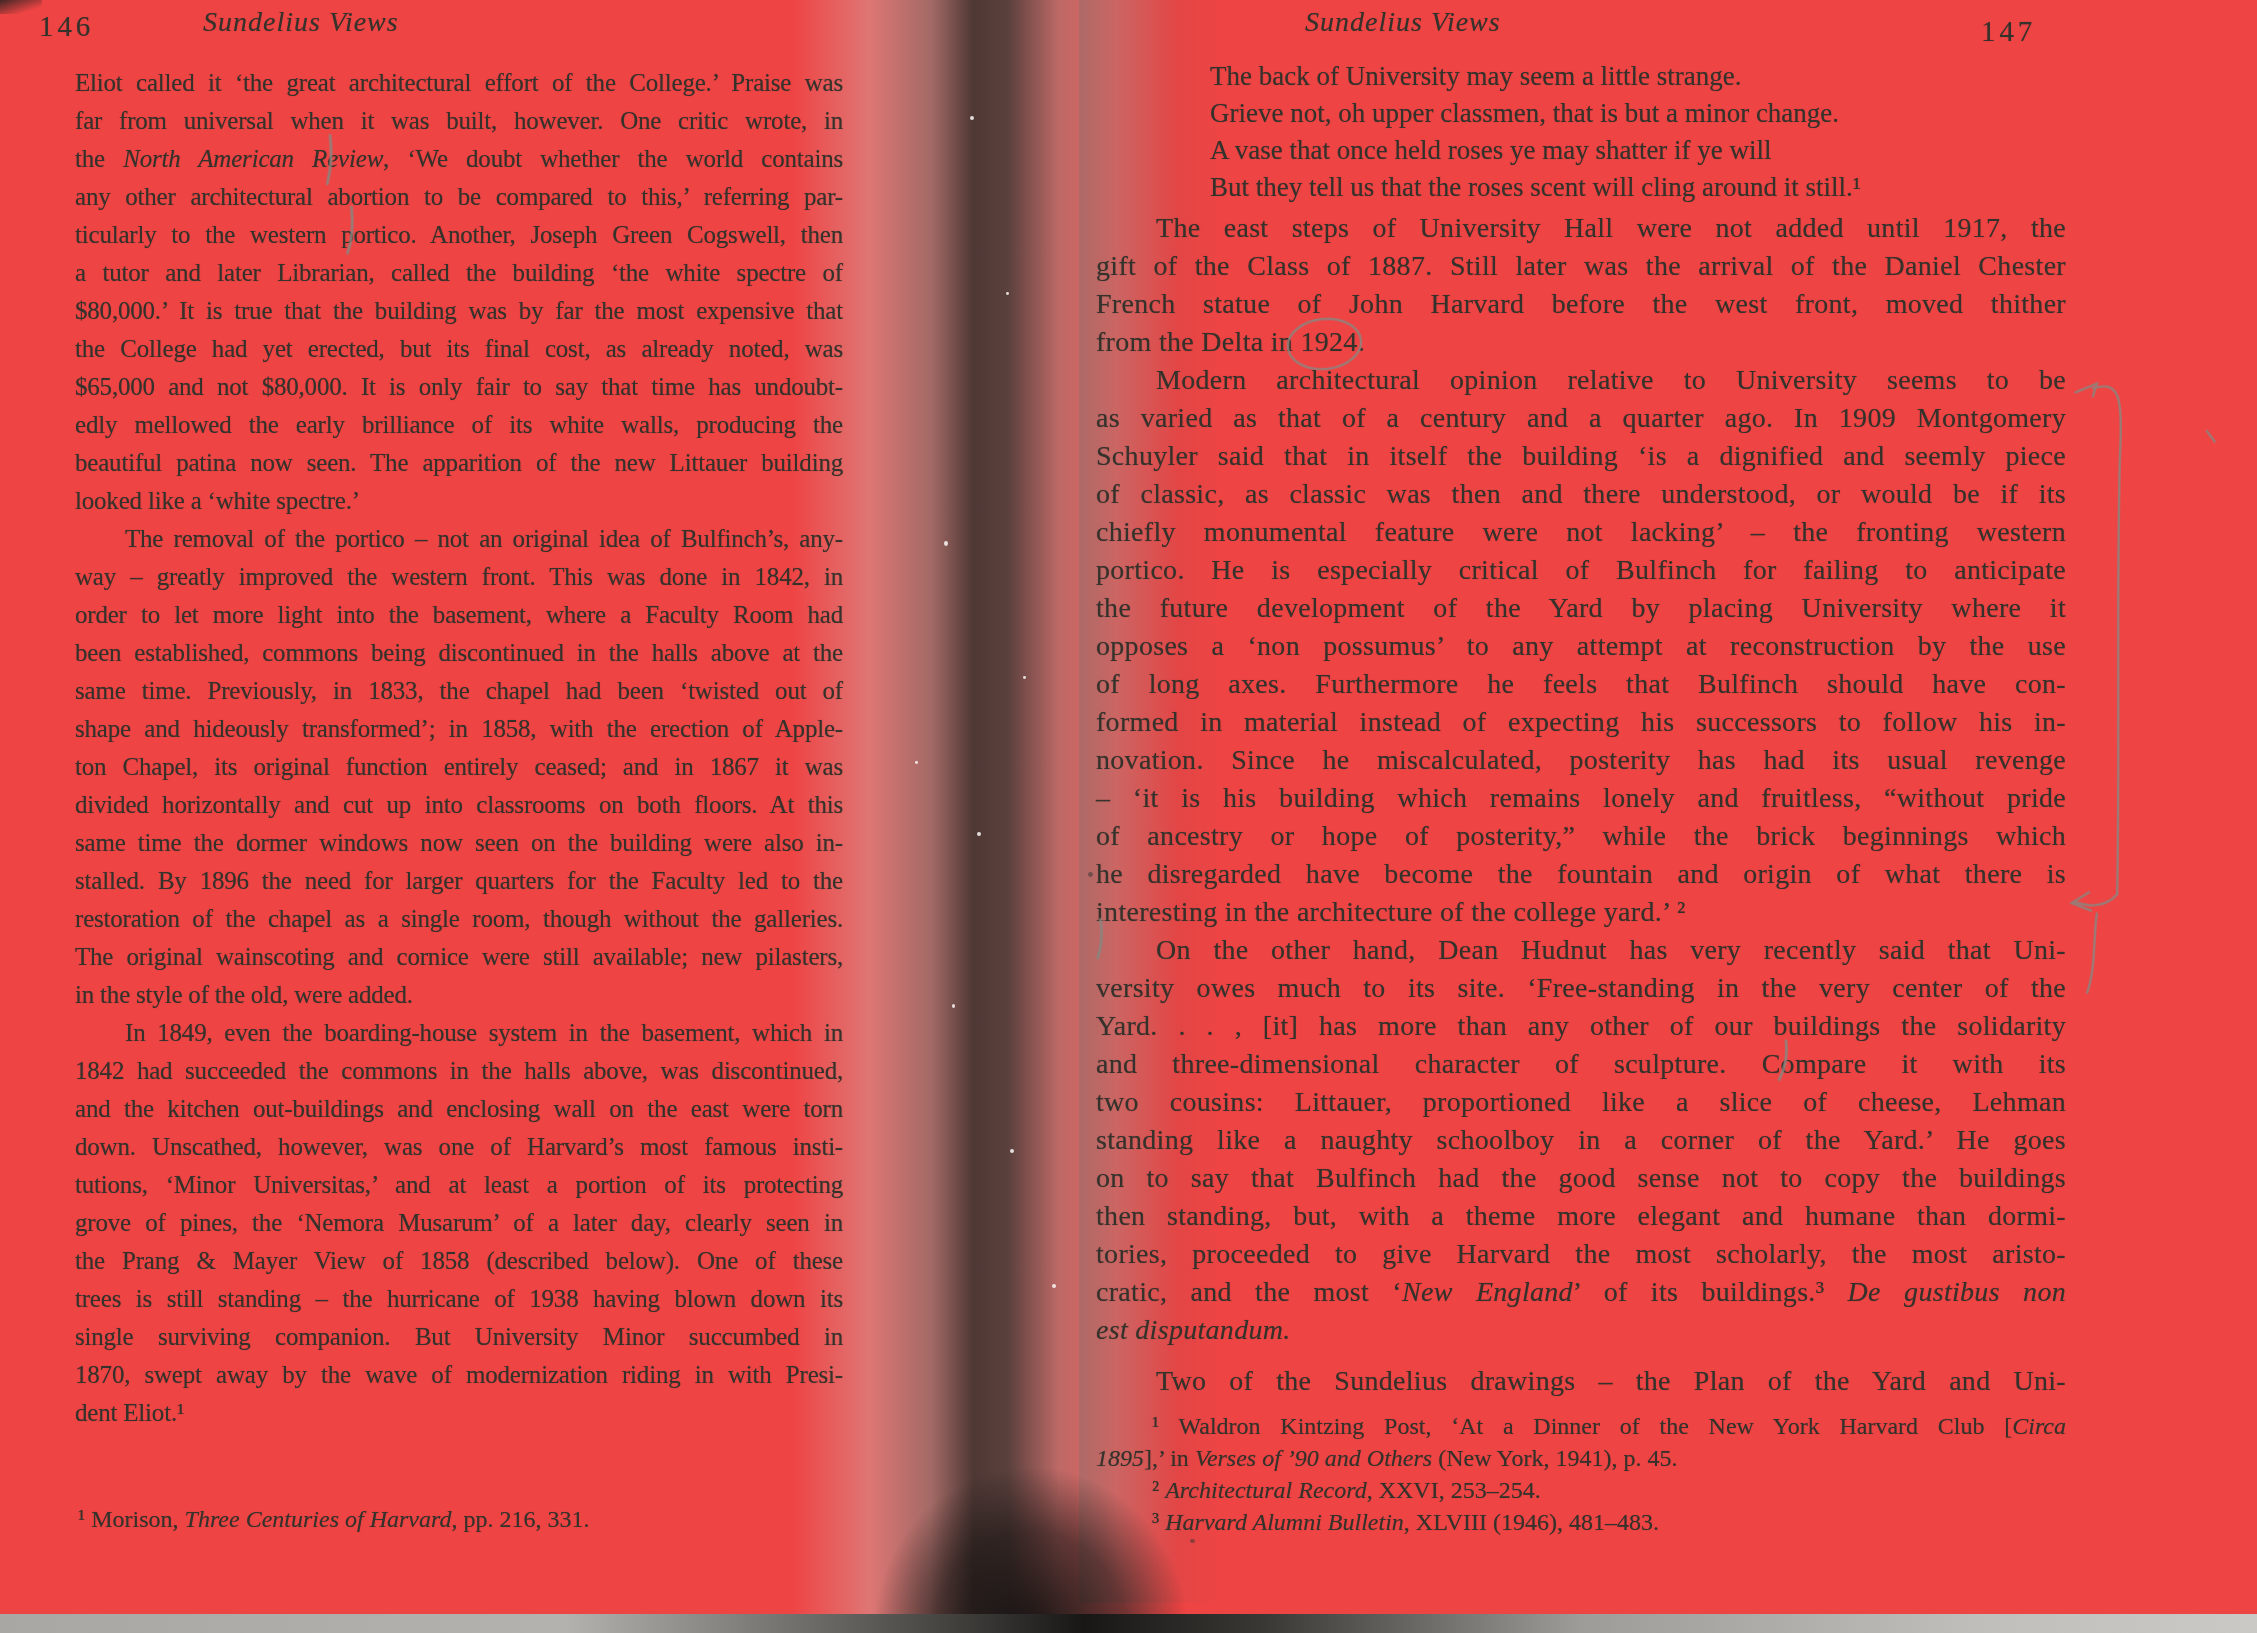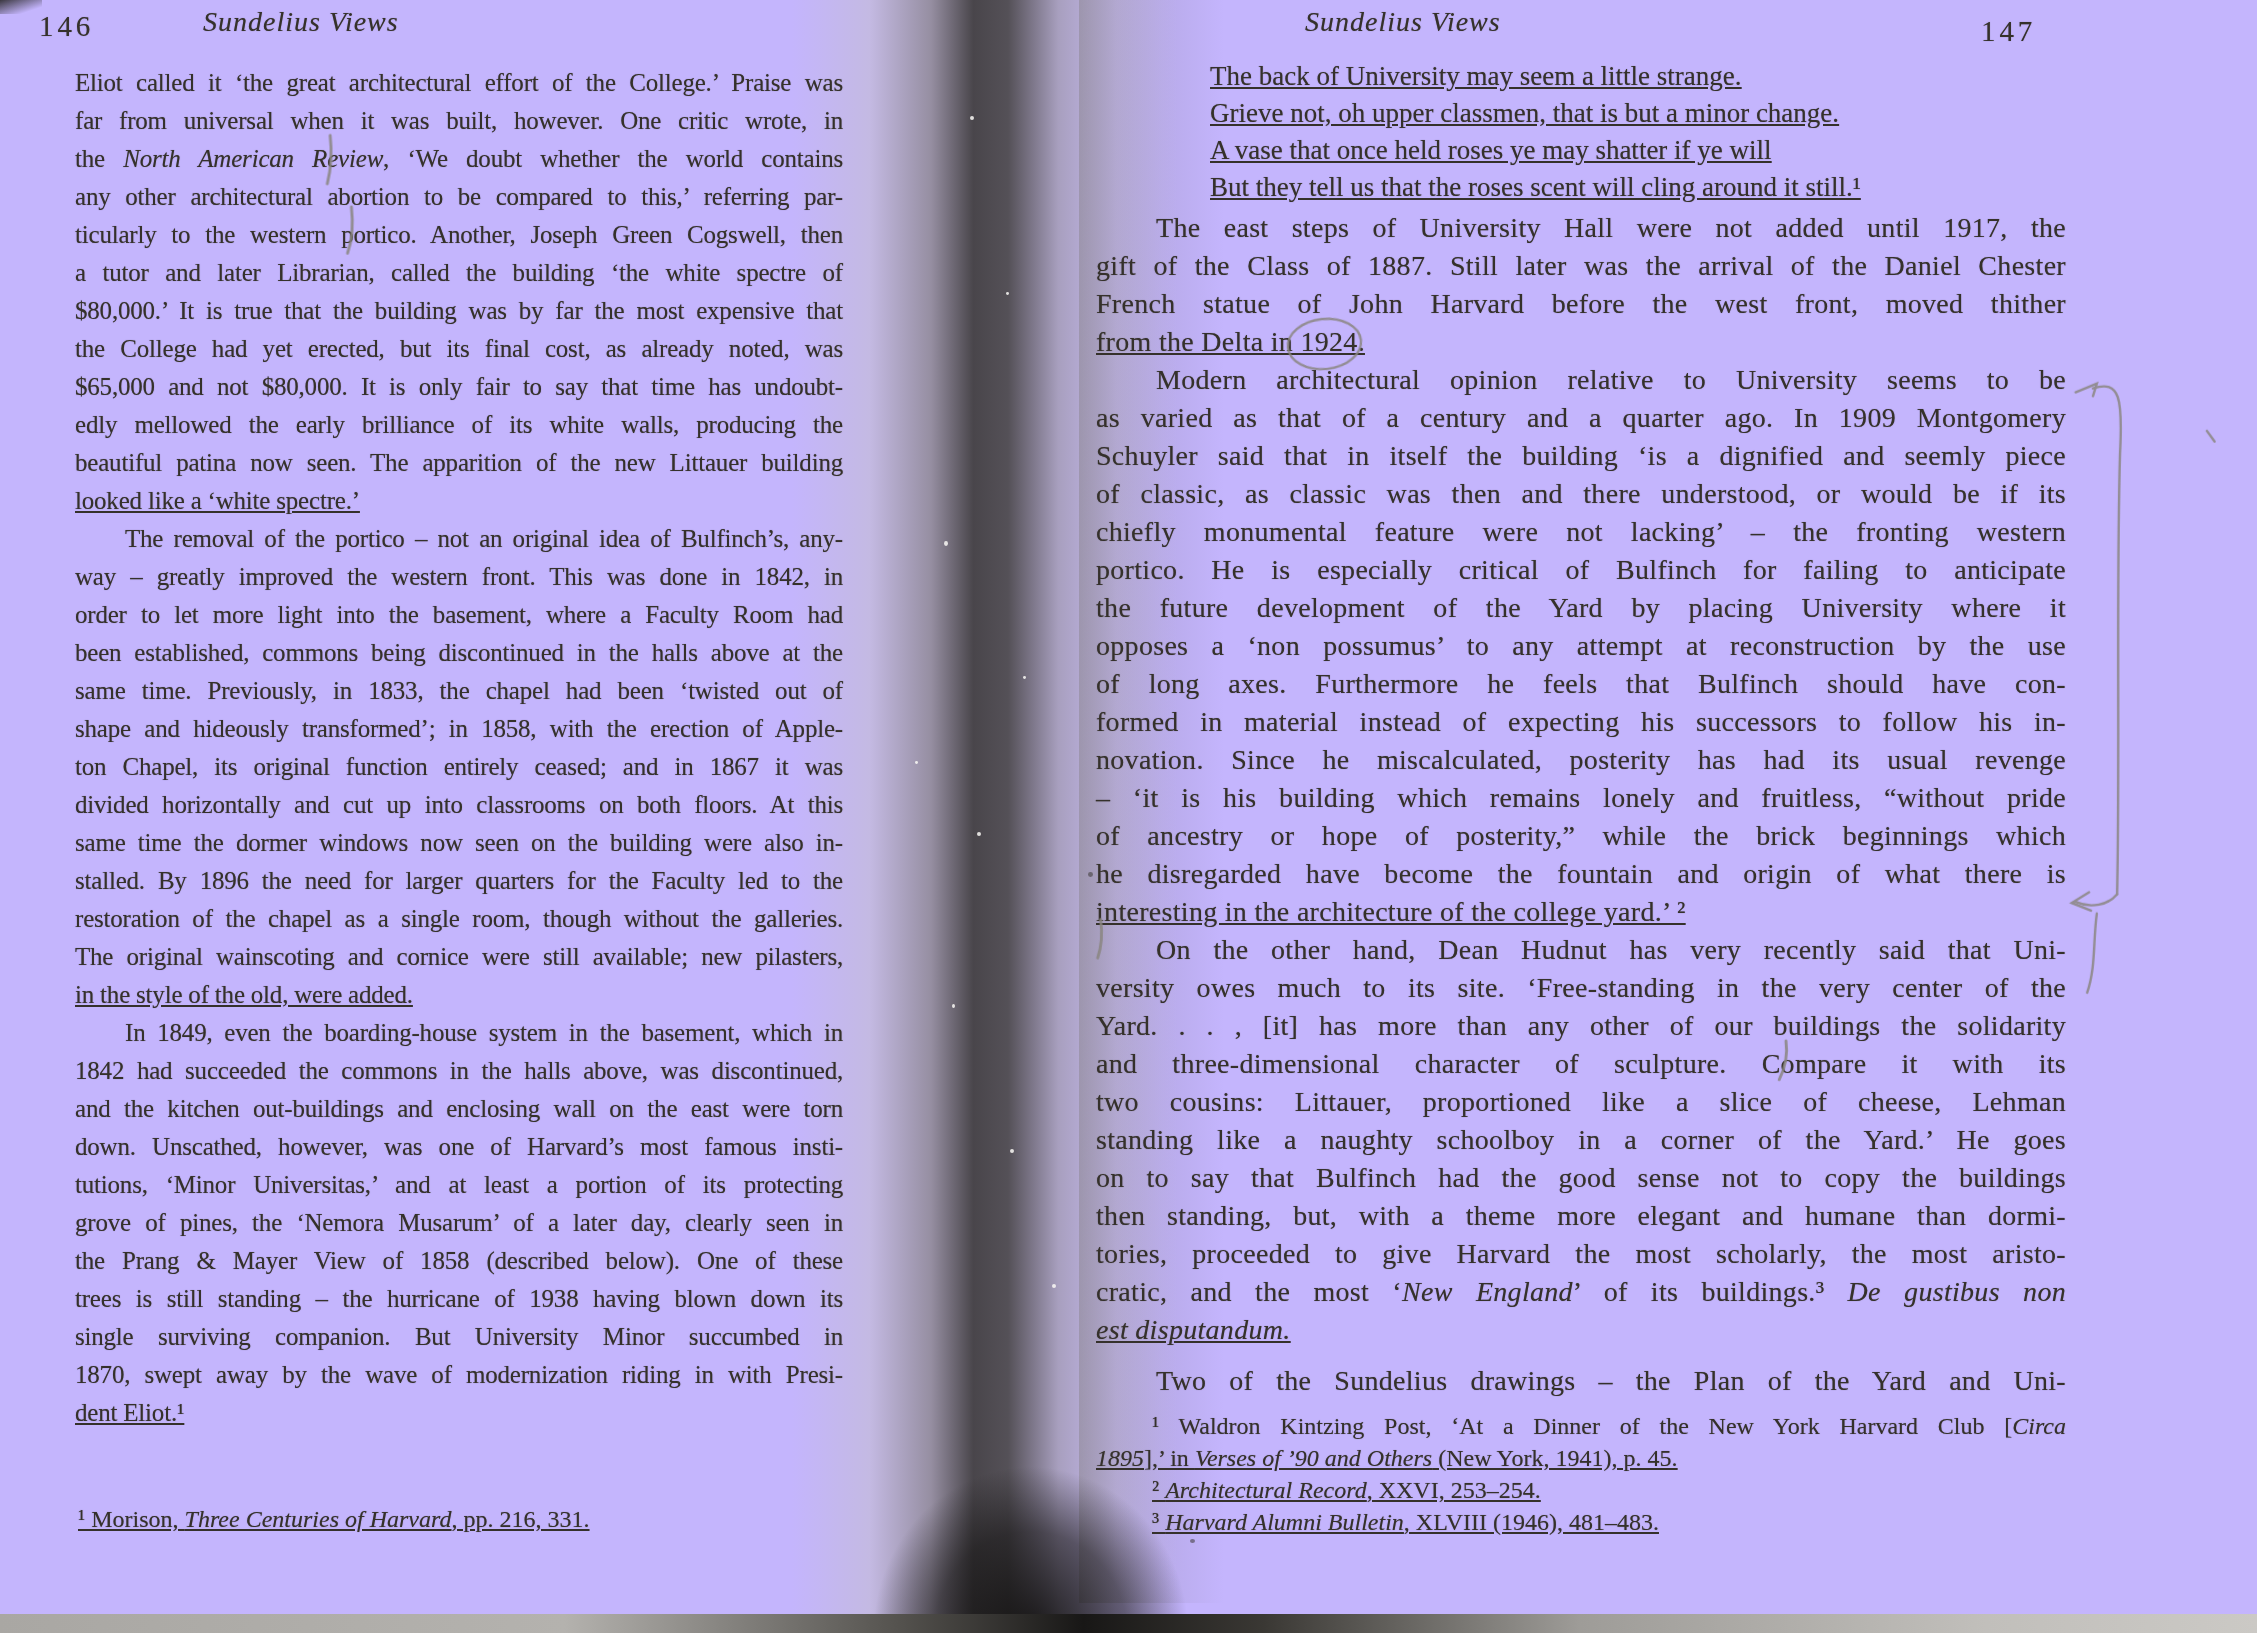--- a/index.html
+++ b/index.html
@@ -1,25 +1,25 @@
 <!DOCTYPE html>
 <html><head>
 <meta charset="utf-8">
 <style>
   html,body { margin:0; padding:0; background:#d8d6d2; }
   #canvas {
     position:relative; width:2257px; height:1634px; overflow:hidden;
-    background:#c4b5fd;
+    background:#ef4444;
     font-family:"Liberation Serif","DejaVu Serif",serif;
     color:#35312b;
     text-shadow:0 0 1px rgba(53,49,43,0.5);
   }
   
   .ln { text-align:justify; text-align-last:justify; white-space:nowrap; }
-  .ln.last { text-align-last:left;text-decoration:underline; }
+  .ln.last { text-align-last:left; }
   .para { position:relative; }
   i { font-style:italic; }
 
   .left-body  { position:absolute; left:39px;  top:64px;  width:768px;  font-size:25px; line-height:38px; letter-spacing:-0.2px; z-index:5;margin-left:36px; }
   .left-body .ind { text-indent:50px; }
   .right-body { position:absolute; left:1096px; top:209px; width:970px; font-size:28px; line-height:38px; letter-spacing:0.3px; z-index:5; }
   .right-body .ind { text-indent:60px; }
   .para-gap { height:12.6px; }
 
   .poem { position:absolute; left:1210px; top:58px; width:734px; font-size:27px; line-height:37px; z-index:5; }

